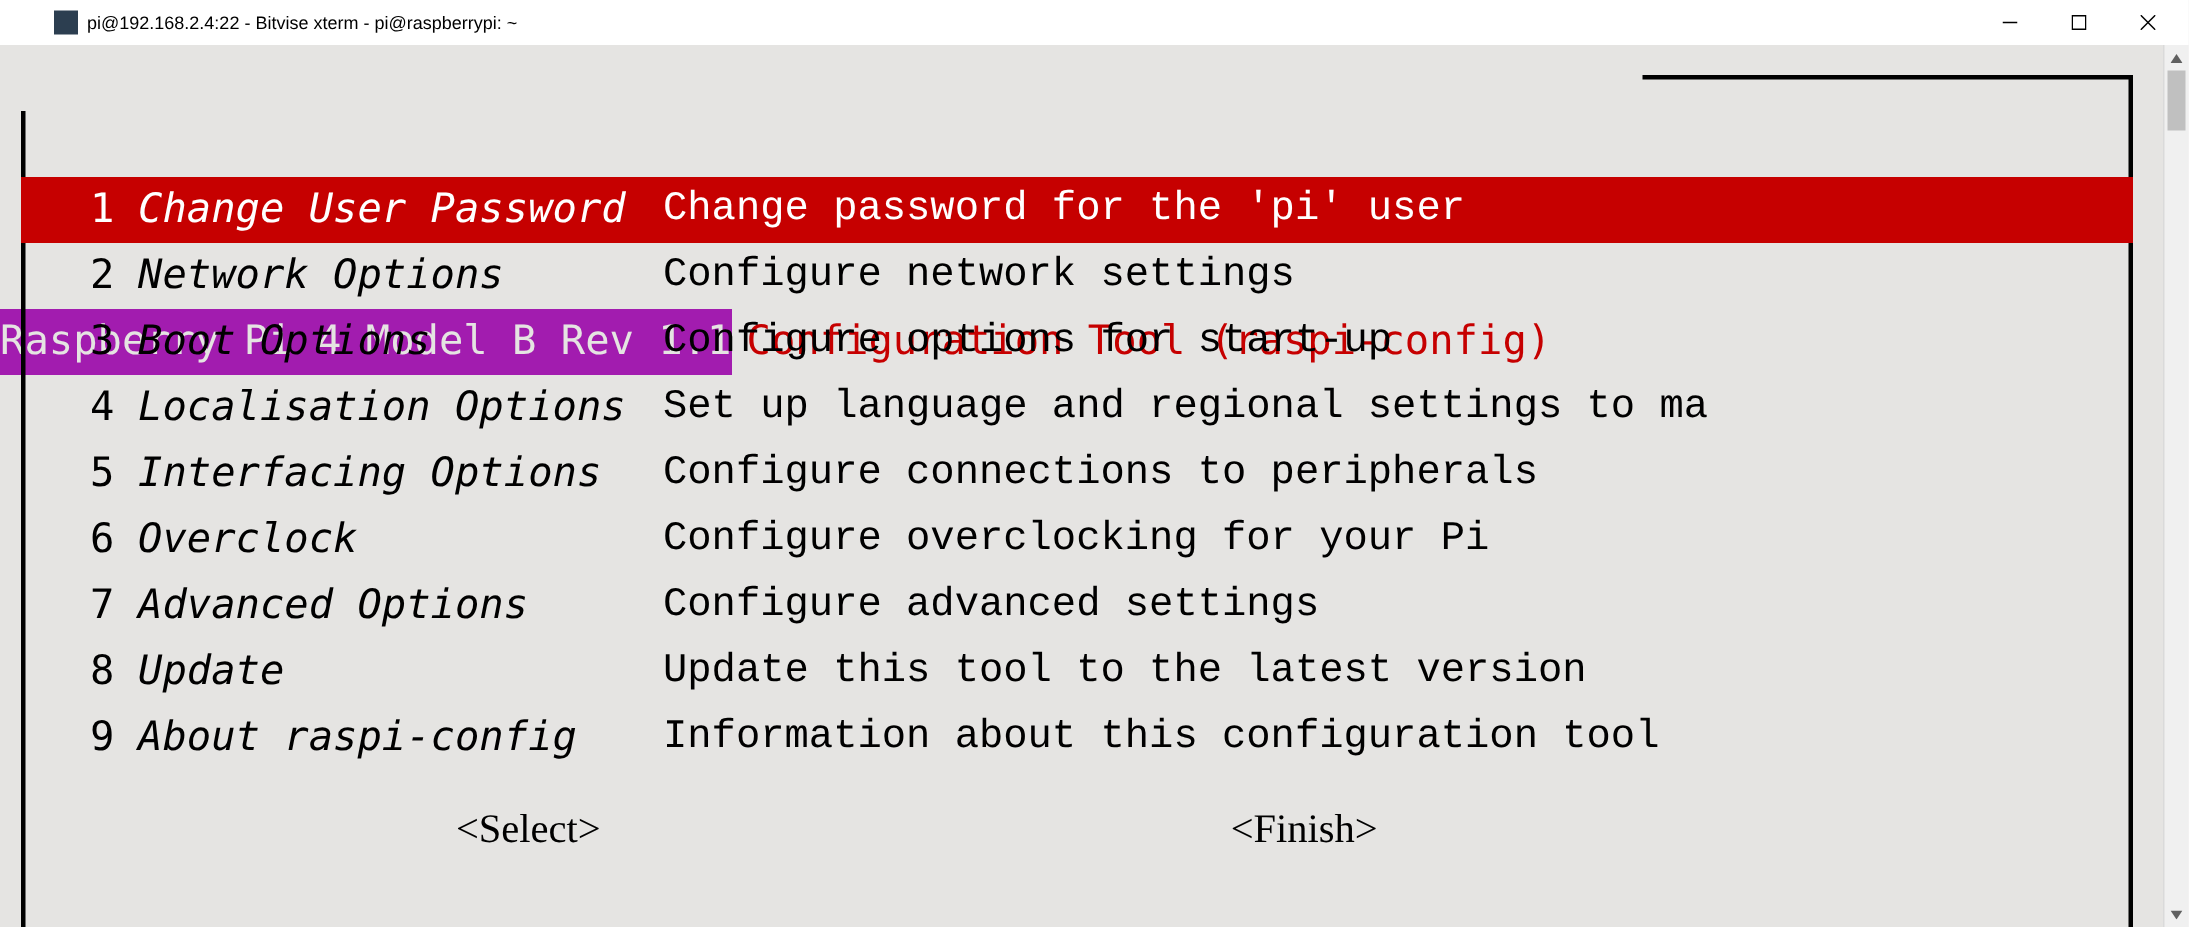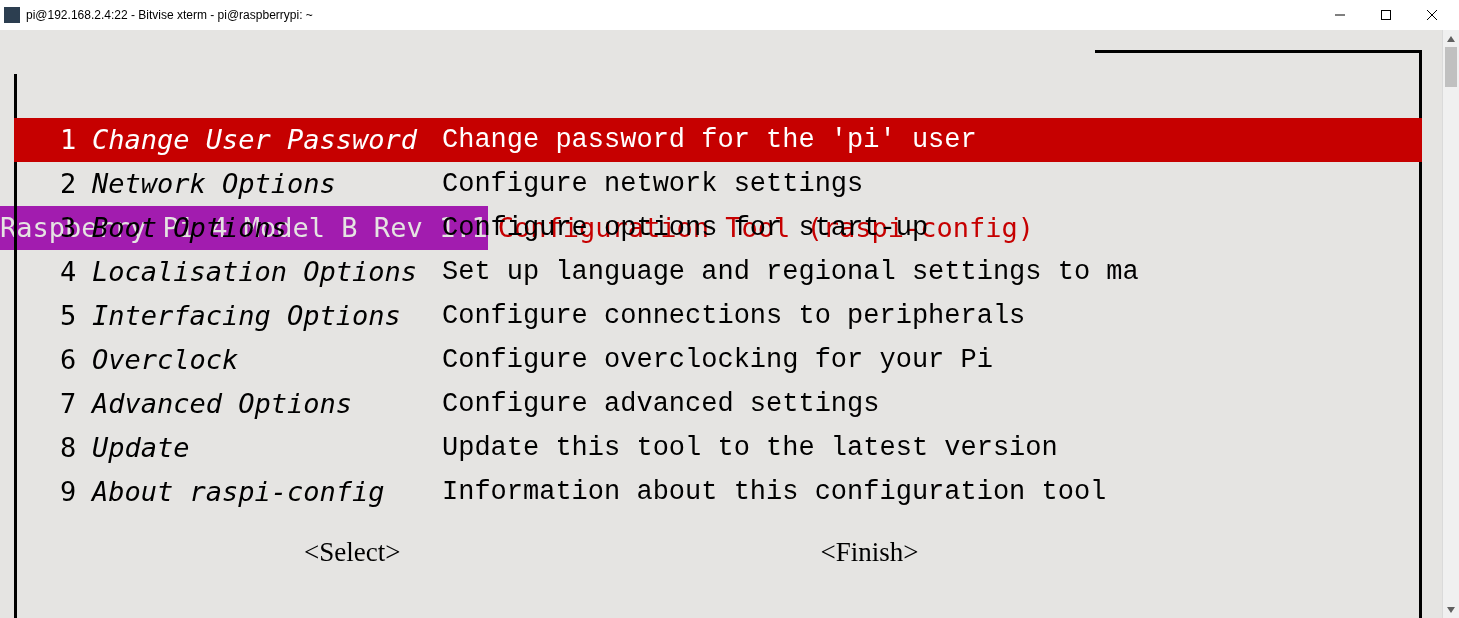--- a/index.html
+++ b/index.html
@@ -17,20 +17,21 @@
   }
   .titlebar {
     height: 30px;
     display: flex; align-items: center;
     padding: 0 4px;
     font-family: "Segoe UI", Arial, sans-serif;
     font-size: 12px;
     color: #000;
     background: #ffffff;
     user-select: none;
+    margin-left: 32px;
   }
   .titlebar .app-icon {
     width: 16px; height: 16px;
     margin-right: 6px;
     background: #2c3e50;
     display: inline-block;
   }
   .titlebar .title-text { flex: 0 0 auto; }
   .titlebar .spacer { flex: 1 1 auto; }
   .win-controls { display:flex; align-items:center; height:100%; }

